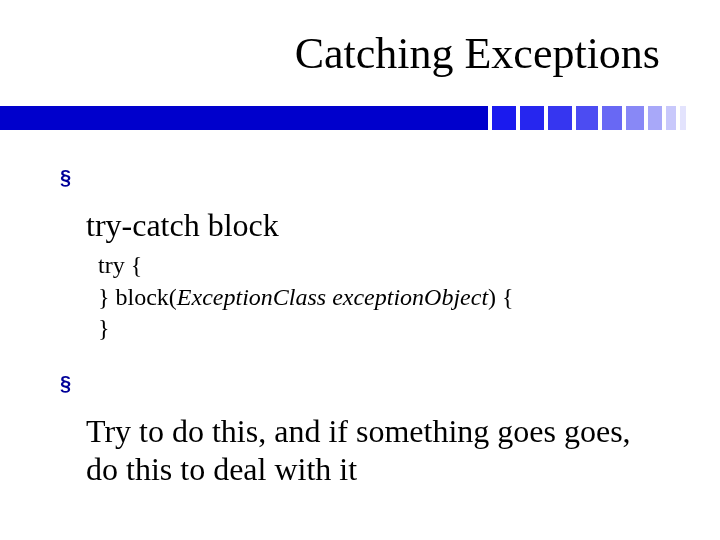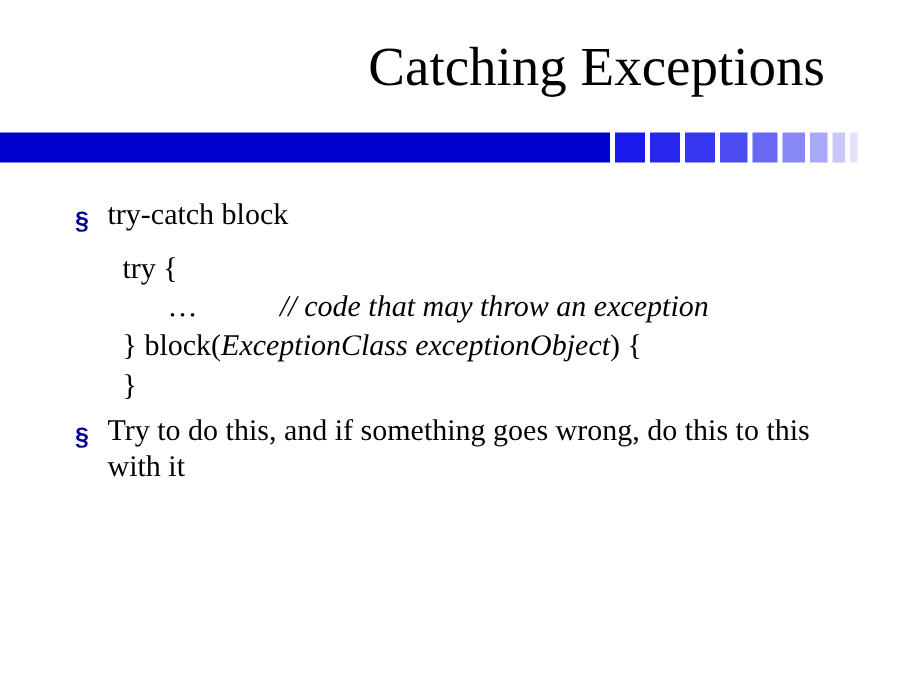--- a/index.html
+++ b/index.html
@@ -61,27 +61,28 @@
     flex: 0 0 16px;
     font-size: 20px;
     line-height: 34px;
     color: #000099;
     font-family: Arial, sans-serif;
     font-weight: bold;
     margin-right: 10px;
     margin-top: 2px;
   }
   .bullet-text {
-    font-size: 24px;
+    font-size: 32px;
     line-height: 1.2;
+    margin-top: 48px;
   }
   .code-block {
     margin-left: 38px;
     margin-top: 6px;
-    margin-bottom: 6px;
+    margin-bottom: 20px;
     font-size: 24px;
     line-height: 1.3;
   }
   .code-line {
     white-space: pre;
   }
   .italic {
     font-style: italic;
   }
 </style>
@@ -107,25 +108,24 @@
 
   <div class="content">
 
     <div class="bullet-row">
       <div class="bullet-mark">§</div>
       <div class="bullet-text">try-catch block</div>
     </div>
 
     <div class="code-block">
       <div class="code-line"><span>try {</span></div>
-      <div class="code-line"><span>      …           </span><span class="italic">// code that may throw an exception</span></div>
       <div class="code-line"><span>} block(</span><span class="italic">ExceptionClass exceptionObject</span><span>) {</span></div>
       <div class="code-line"><span>}</span></div>
     </div>
 
     <div class="bullet-row">
       <div class="bullet-mark">§</div>
-      <div class="bullet-text">Try to do this, and if something goes wrong, do this to this with it</div>
+      <div class="bullet-text">Try to do this, and if something goes goes, do this to deal with it</div>
     </div>
 
   </div>
 
 </div>
 
 </body></html>

